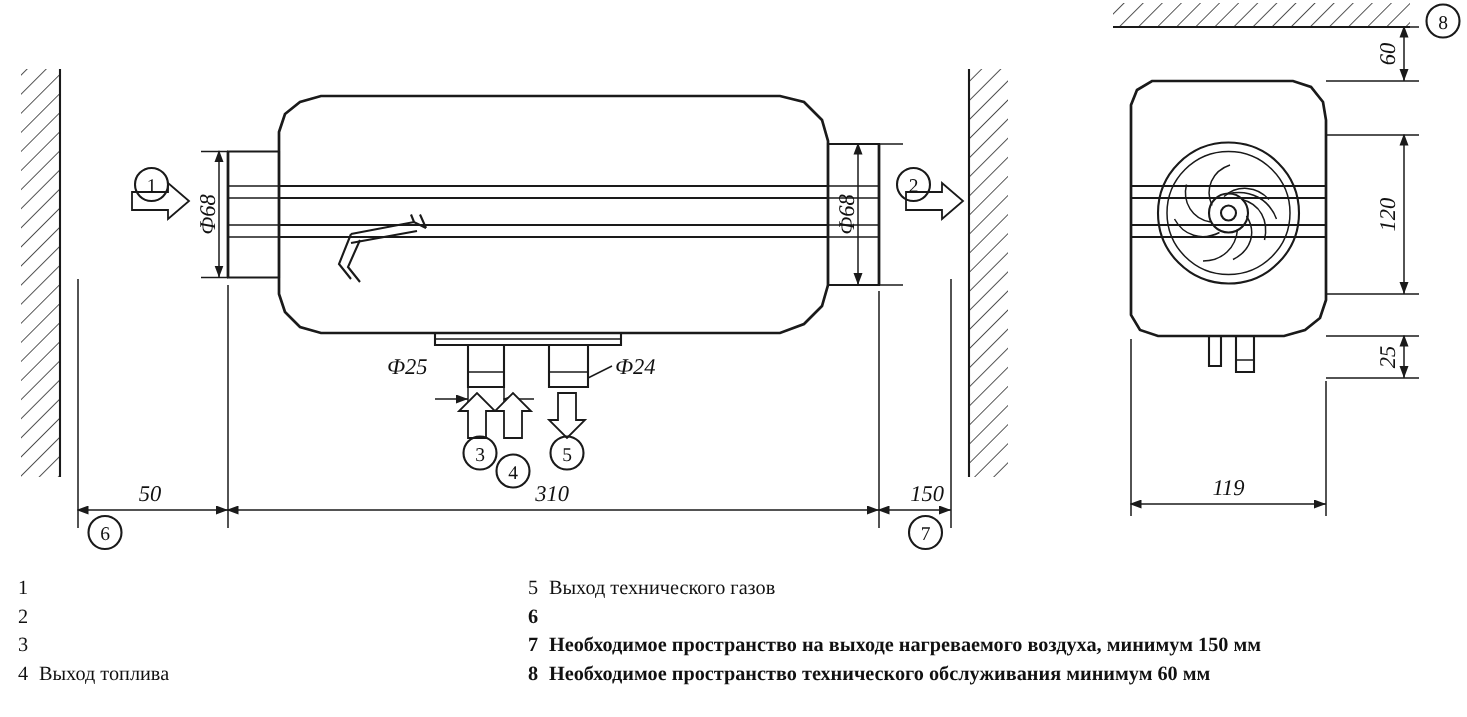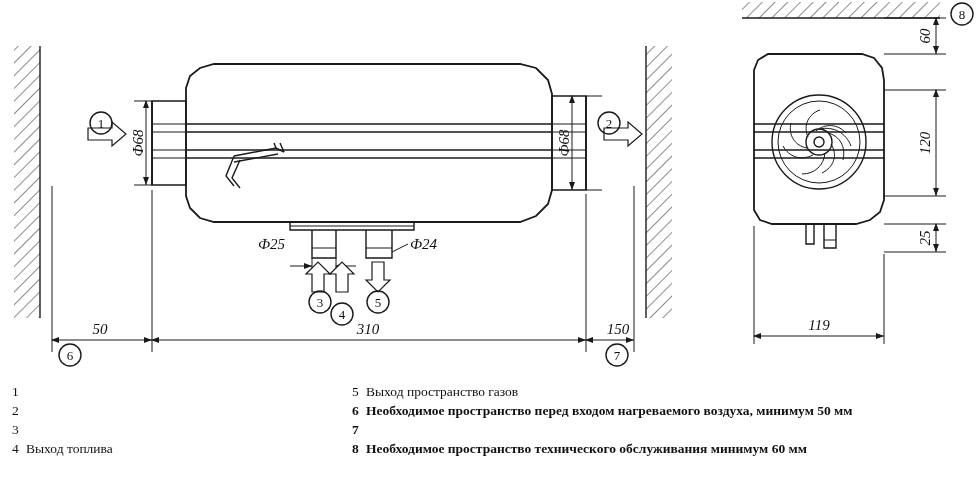--- a/index.html
+++ b/index.html
@@ -312,28 +312,28 @@
         <span class="num">3</span>
       </div>
       <div class="row">
         <span class="num">4</span>
         <span class="txt">Выход топлива</span>
       </div>
     </div>
     <div class="col right">
       <div class="row">
         <span class="num">5</span>
-        <span class="txt">Выход пространство газов</span>
+        <span class="txt">Выход технического газов</span>
       </div>
       <div class="row bold">
         <span class="num">6</span>
-        <span class="txt">Необходимое пространство перед входом нагреваемого воздуха, минимум 50 мм</span>
       </div>
       <div class="row bold">
         <span class="num">7</span>
+        <span class="txt">Необходимое пространство на выходе нагреваемого воздуха, минимум 150 мм</span>
       </div>
       <div class="row bold">
         <span class="num">8</span>
         <span class="txt">Необходимое пространство технического обслуживания минимум 60 мм</span>
       </div>
     </div>
   </div>
 
 </div>
 

